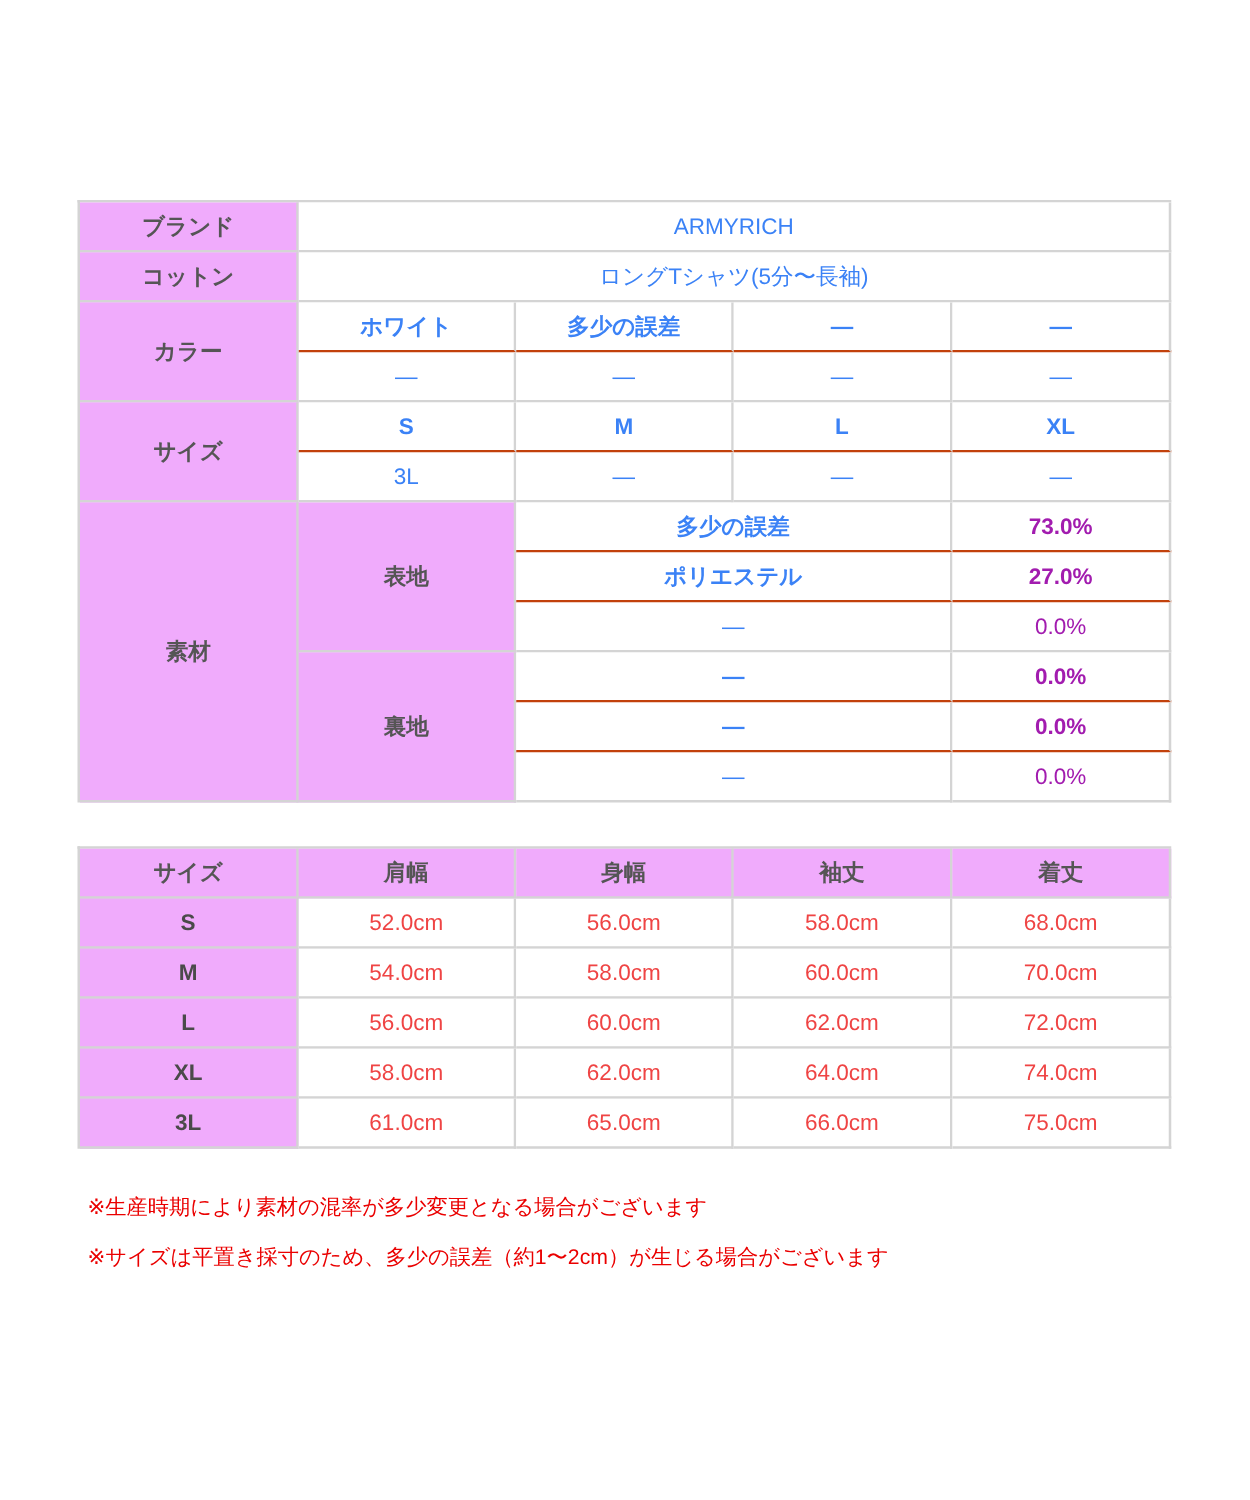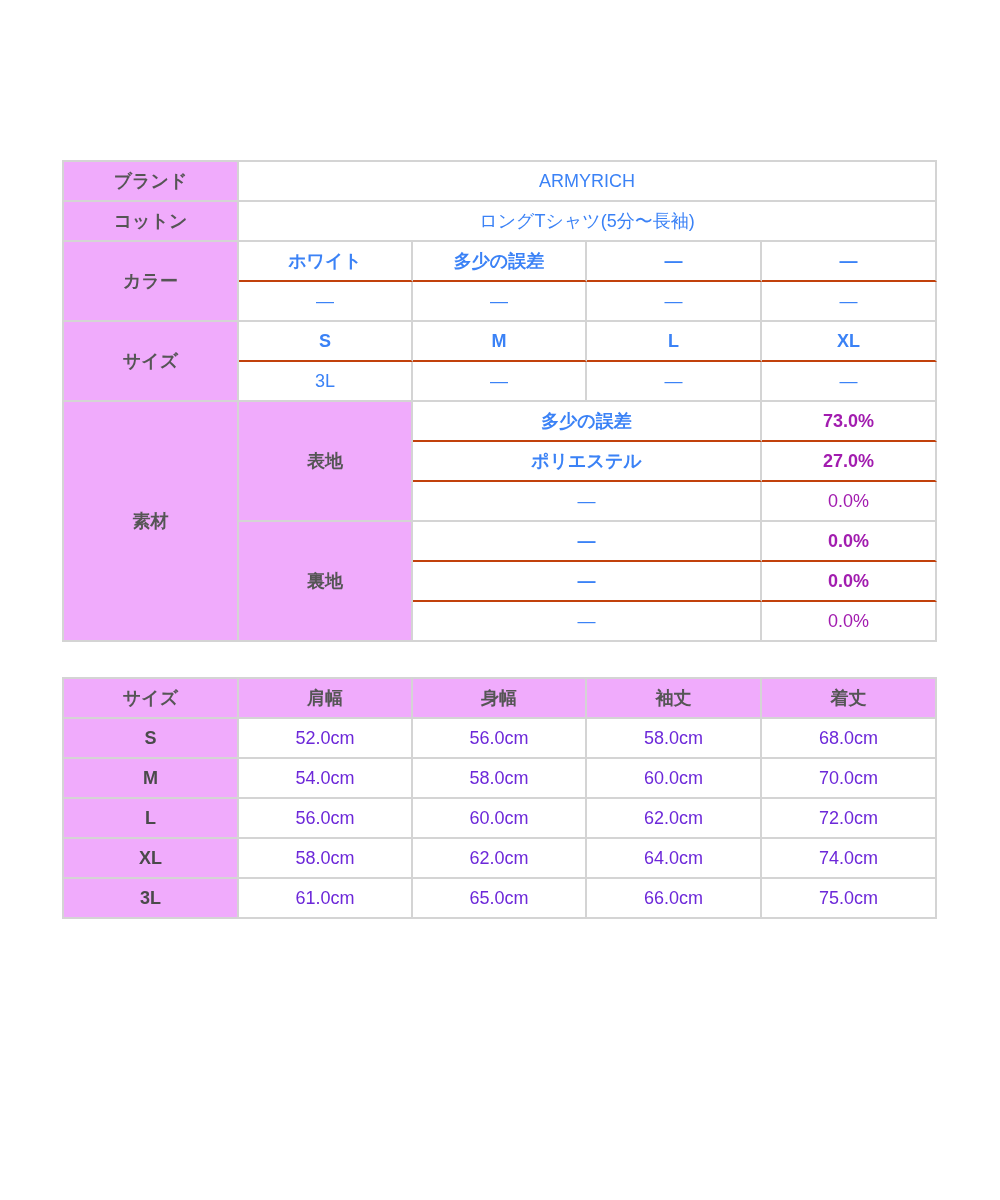--- a/index.html
+++ b/index.html
@@ -46,21 +46,21 @@
     font-weight: bold;
   }
   td {
     background: #ffffff;
     color: #3b82f6;
     font-weight: normal;
   }
   .thin-b-cell { border-bottom: 2px solid #c2410c; font-weight: bold; }
 
   .pct { color: #a21caf; margin-left: 12px; }
-  .size-table td { color: #6d28d9; }
+  .size-table td { color: #ef4444; }
   .size-table th.row-label { color: #4a4a4a; }
 
   .notes {
     position: absolute;
     left: 70px;
     top: 946px;
     color: #ea0000;
     font-size: 17px;
   }
   .notes p {
@@ -194,14 +194,18 @@
       <tr>
         <th class="row-label">3L</th>
         <td>61.0cm</td>
         <td>65.0cm</td>
         <td>66.0cm</td>
         <td>75.0cm</td>
       </tr>
     </tbody>
   </table>
 
+  <div class="notes">
+    <p>※生産時期により素材の混率が多少変更となる場合がございます</p>
+    <p>※サイズは平置き採寸のため、多少の誤差（約1〜2cm）が生じる場合がございます</p>
+  </div>
 
 </div>
 
 </body></html>

